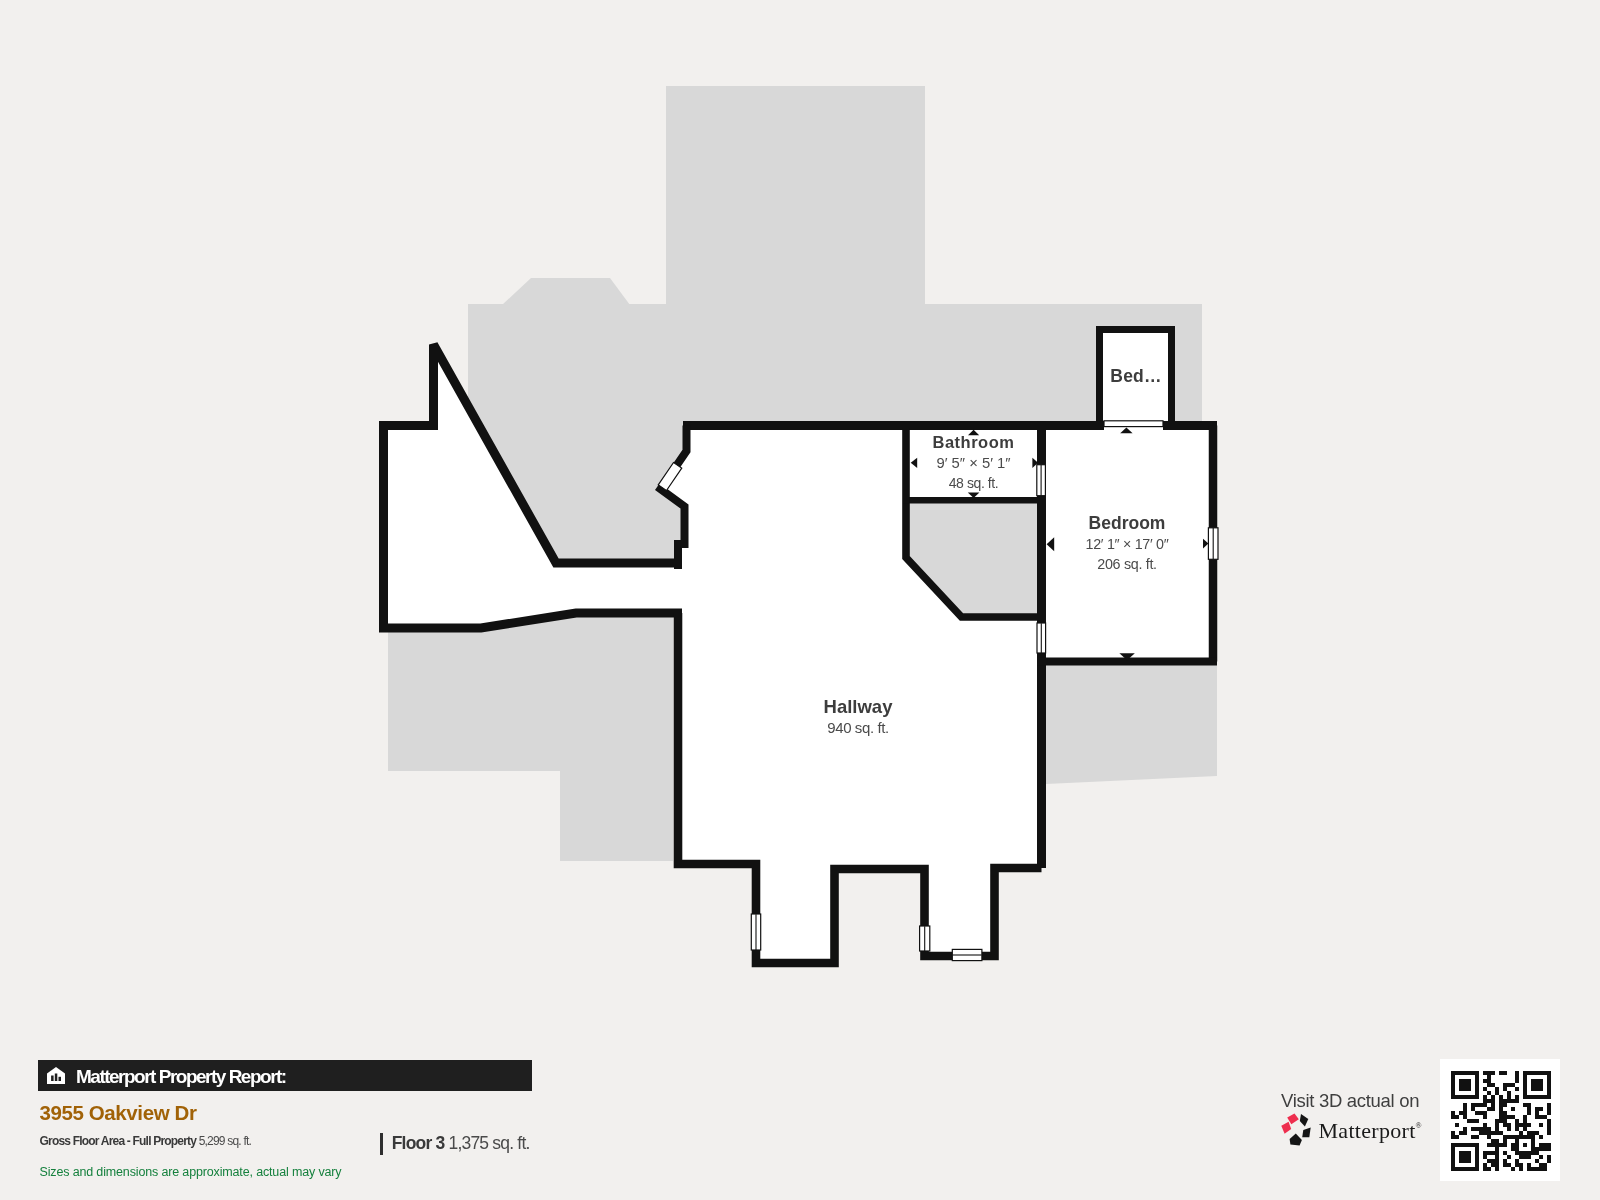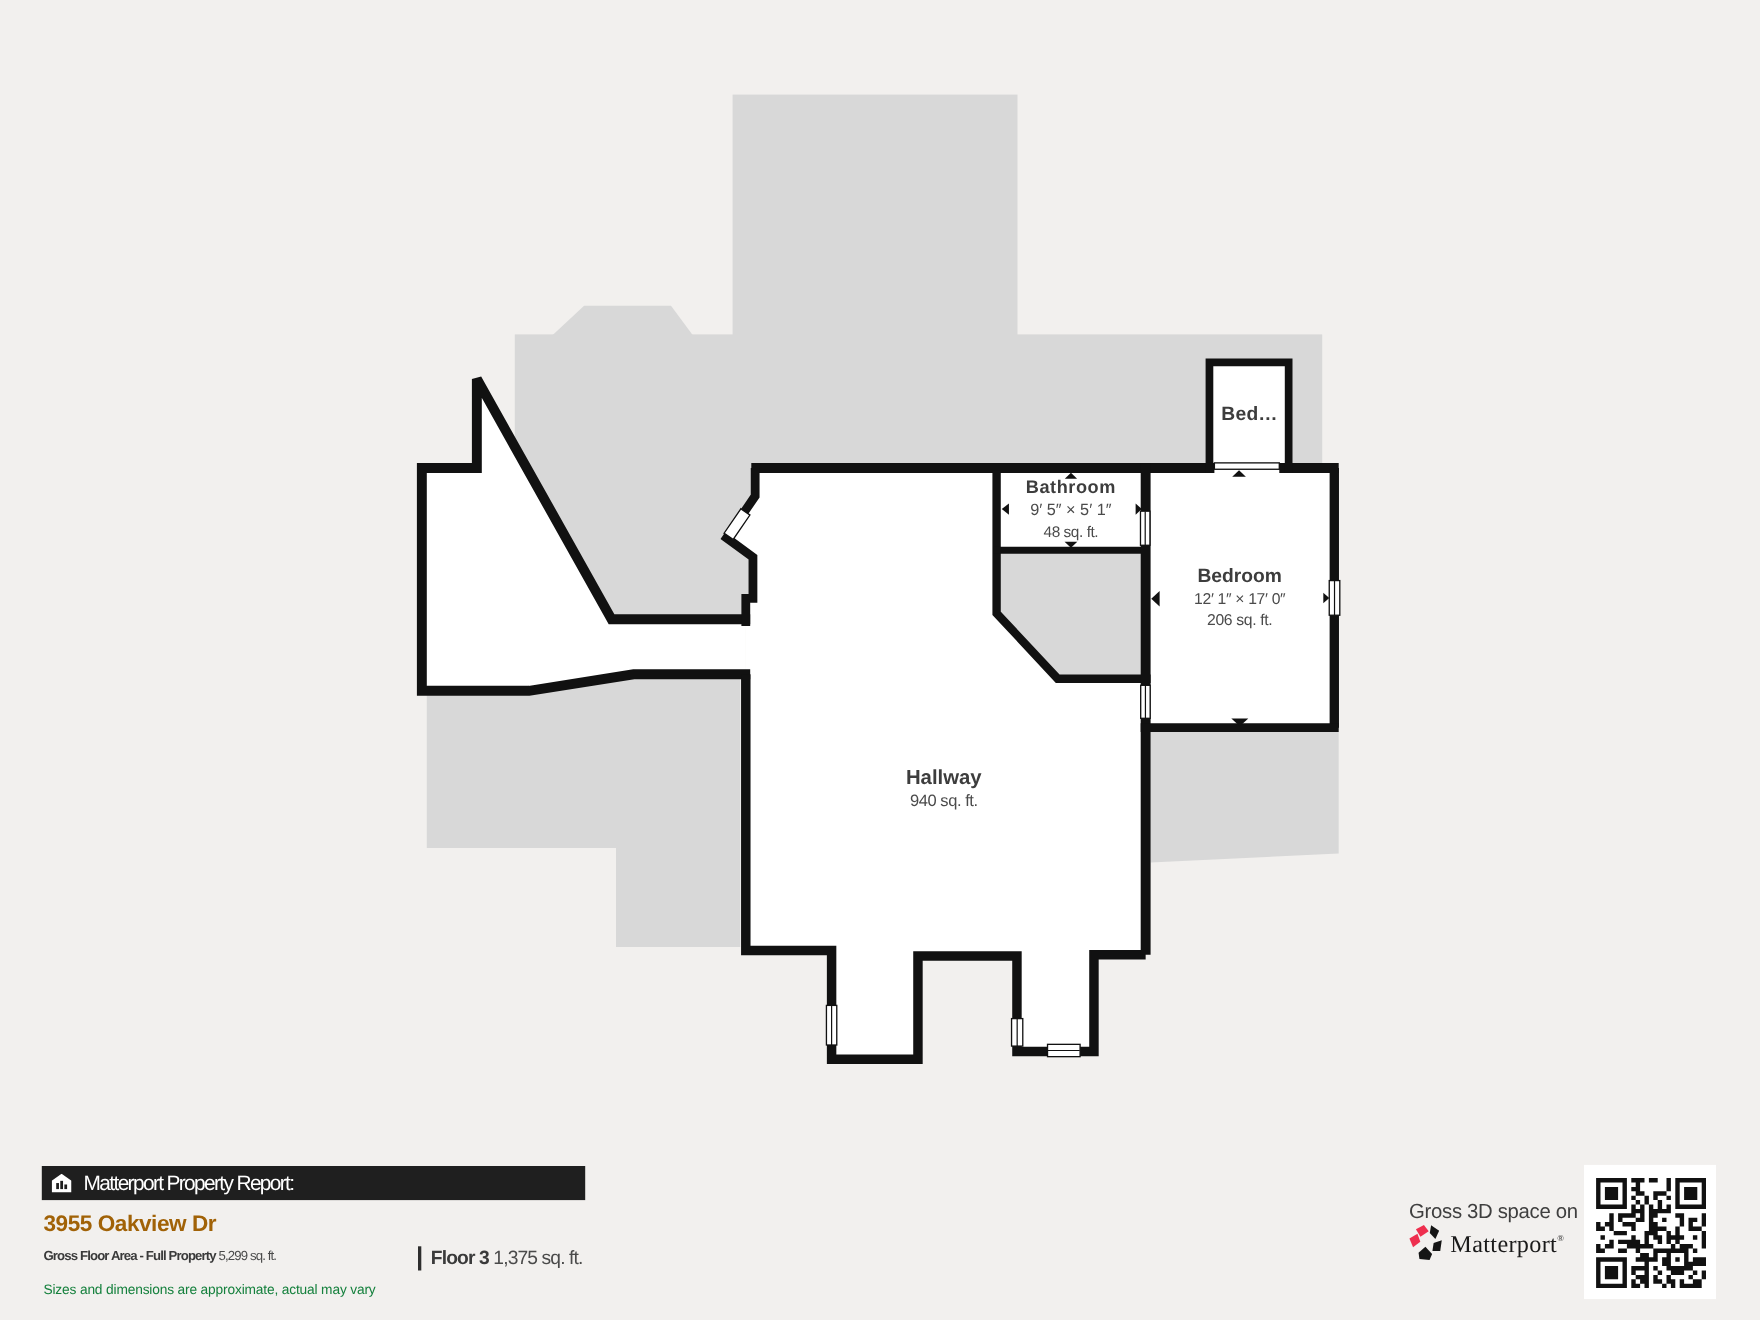--- a/index.html
+++ b/index.html
@@ -133,33 +133,33 @@
 
 <div class="abs" style="left:38px;top:1060px;width:494px;height:31px;background:#1f1f1f;"></div>
 
 <svg class="abs" style="left:47px;top:1067px" width="18" height="17" viewBox="0 0 18 17">
   <path d="M9 0 L18 6.5 V17 H0 V6.5 Z" fill="#ffffff"></path>
   <rect x="4.1" y="8.5" width="2.5" height="5.5" fill="#1f1f1f"></rect>
   <rect x="7.8" y="6.5" width="2.5" height="7.5" fill="#1f1f1f"></rect>
   <rect x="11.5" y="9.8" width="2.5" height="4.2" fill="#1f1f1f"></rect>
 </svg>
 
-<div class="abs" style="left:76px;top:1067px;line-height:1;font-size:19px;letter-spacing:-1.5px;font-weight:normal;color:#ffffff;">Matterport Property Report:</div>
+<div class="abs" style="left:76px;top:1067px;line-height:1;font-size:19px;letter-spacing:-1.5px;font-weight:bold;color:#ffffff;">Matterport Property Report:</div>
 
 <div class="abs" style="left:39.5px;top:1102.5px;line-height:1;font-size:20.5px;letter-spacing:-0.4px;font-weight:bold;color:#a16207;">3955 Oakview Dr</div>
 
 <div class="abs" style="left:39.5px;top:1134.7px;line-height:1;font-size:12px;letter-spacing:-0.8px;color:#4a4a4a;white-space:nowrap;"><b style="color:#3a3a3a;">Gross Floor Area - Full Property</b> 5,299 sq. ft.</div>
 
 <div class="abs" style="left:380.3px;top:1133.3px;width:3px;height:21.5px;background:#2e2e2e;"></div>
 
 <div class="abs" style="left:391.7px;top:1134.7px;line-height:1;font-size:17.5px;letter-spacing:-0.8px;color:#4a4a4a;white-space:nowrap;"><b style="color:#3a3a3a;">Floor 3</b> 1,375 sq. ft.</div>
 
 <div class="abs" style="left:39.5px;top:1166.2px;line-height:1;font-size:12.5px;letter-spacing:-0.15px;color:#15803d;">Sizes and dimensions are approximate, actual may vary</div>
 
-<div class="abs" style="left:1281px;top:1091.8px;line-height:1;font-size:18.5px;letter-spacing:-0.3px;color:#3f3f3f;">Gross 3D space on</div>
+<div class="abs" style="left:1281px;top:1091.8px;line-height:1;font-size:18.5px;letter-spacing:-0.3px;color:#3f3f3f;">Visit 3D actual on</div>
 
 <svg class="abs" style="left:1280px;top:1112px" width="34" height="35" viewBox="0 0 34 35">
   <g>
     <polygon points="7.2,5.5 14.5,1.6 18.8,7.3 11.3,12.3" fill="#ee2e4e"></polygon>
     <polygon points="1.3,13.8 8.6,9.7 11.2,16.9 4.6,21.8" fill="#ee2e4e"></polygon>
     <polygon points="21,1.9 28.3,6.9 24.9,14.4 19.8,8.9" fill="#151515"></polygon>
     <polygon points="23.3,18 30.7,15.4 29.3,25.3 22.2,25.3" fill="#151515"></polygon>
     <polygon points="9.6,26.9 15.8,21.4 21.9,28 19.6,33.5 10.4,32.6" fill="#151515"></polygon>
   </g>
 </svg>

